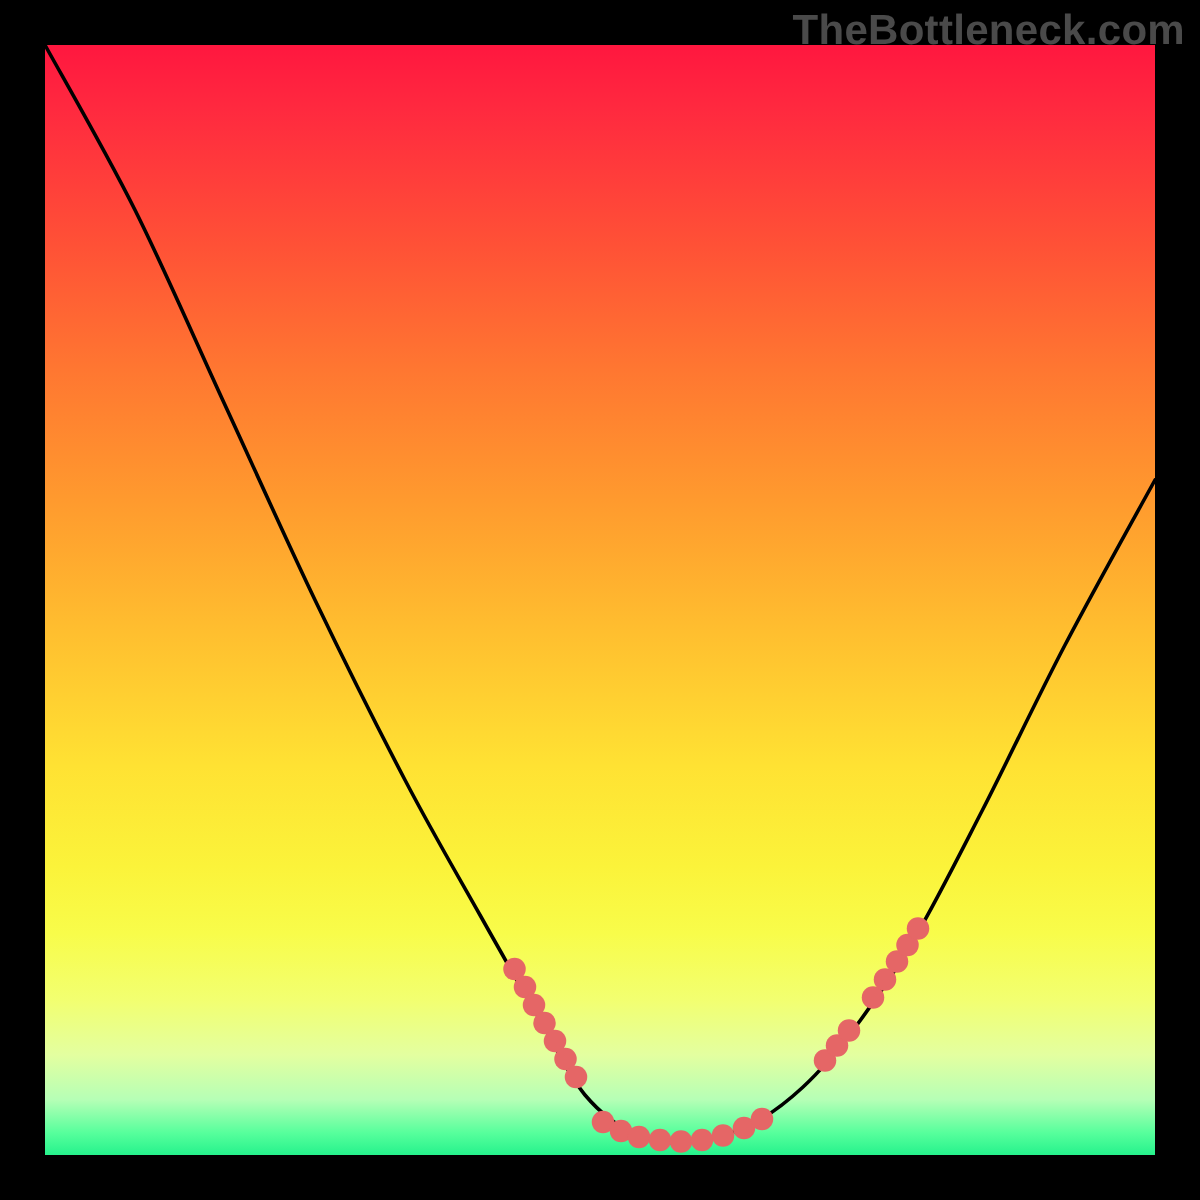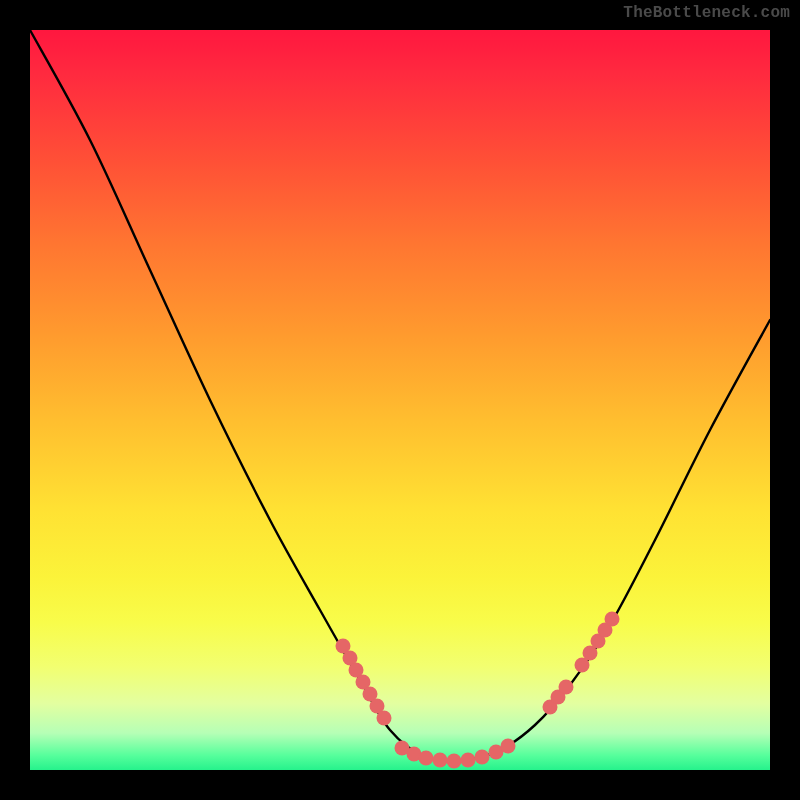--- a/index.html
+++ b/index.html
@@ -32,25 +32,24 @@
       #b6ffb6 95%,
       #57ff9c 98%,
       #26f28c 100%
     );
   }
   .watermark {
     position: absolute;
     top: 4px;
     right: 10px;
     color: #4a4a4a;
-    font-size: 16px;
+    font-size: 28px;
     font-weight: 600;
     letter-spacing: 0.2px;
     user-select: none;
-    font-family: Liberation Mono, monospace;
   }
   svg.curve {
     position: absolute;
     left: 0;
     top: 0;
     width: 740px;
     height: 740px;
     overflow: visible;
   }
 </style>

